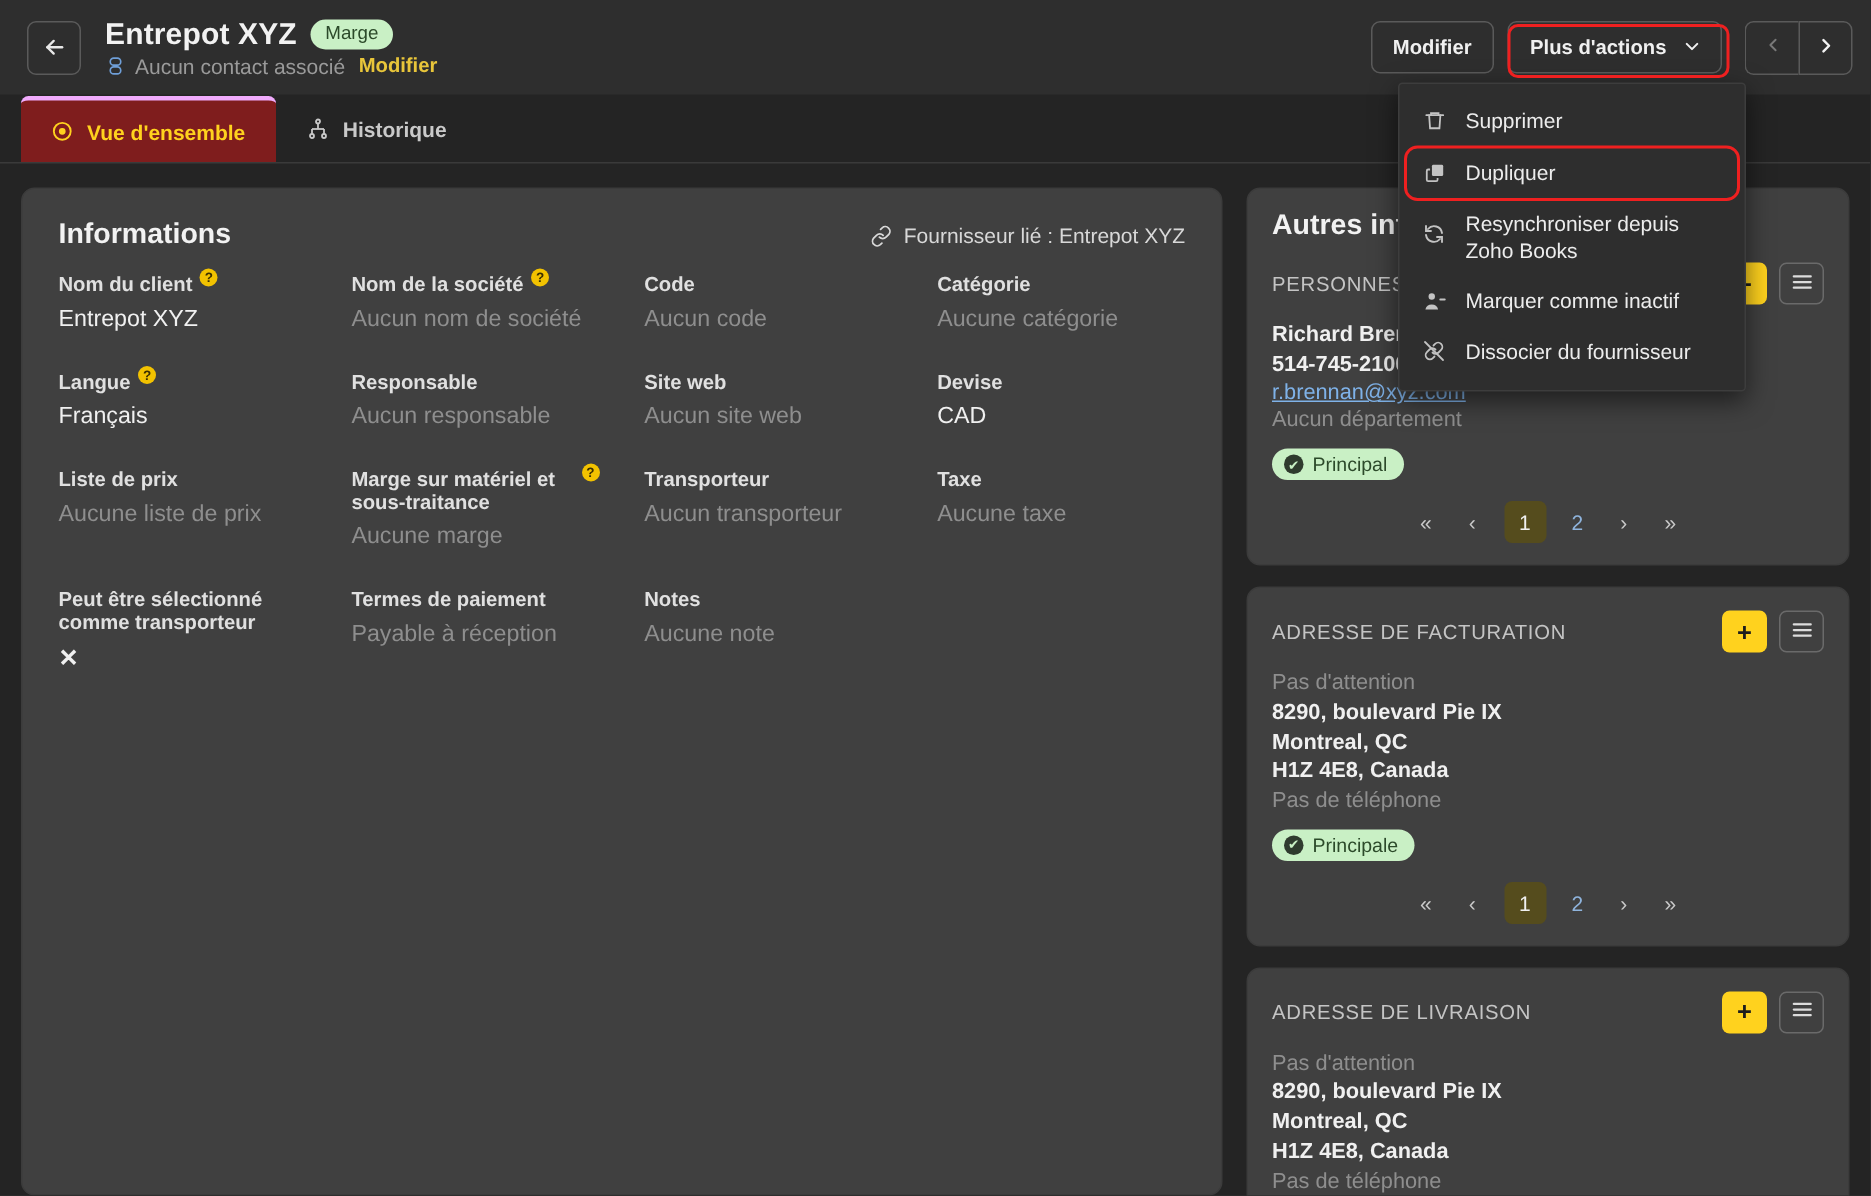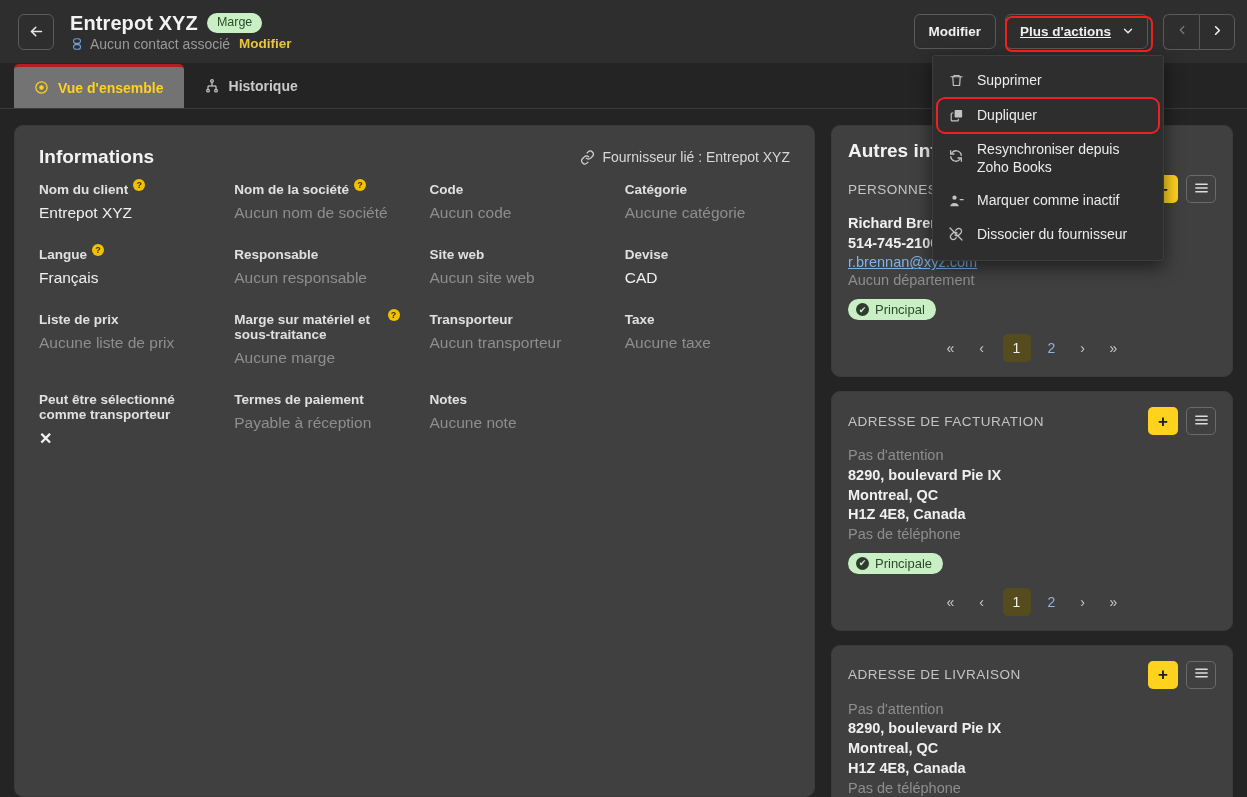--- a/index.html
+++ b/index.html
@@ -66,21 +66,20 @@
     font-size: 13.5px; font-weight: bold;
     border-radius: 6px;
     padding: 9px 14px;
     cursor: pointer;
     font-family: inherit;
   }
   .btn-more {
     display: flex; align-items: flex-start; gap: 10px;
     padding: 9px 12px 9px 14px;
     position: relative;
-    text-decoration: underline;
   }
   .btn-more .chev { display:flex; align-items:center; }
   .highlight-box {
     position: absolute;
     border: 2.5px solid #ef2020;
     border-radius: 7px;
     pointer-events: none;
     z-index: 40;
   }
   .nav-group { display: flex; margin-left: 6px; }
@@ -108,23 +107,23 @@
     height: 44px;
     padding: 0 20px;
     font-size: 14px; font-weight: bold;
     color: #c9c9c9;
     cursor: pointer;
     background: transparent;
     border: none;
     font-family: inherit;
   }
   .tab.active {
-    background: #737373;
+    background: #7f1d1d;
     color: #ffd21e;
-    border-top: 3px solid #b91c1c;
+    border-top: 3px solid #f0abfc;
     border-radius: 5px 5px 0 0;
   }
   .tab .ticon { display: flex; align-items: center; }
 
   
   .content {
     display: flex;
     gap: 16px;
     padding: 16px 14px 0 14px;
     height: calc(797px - 63px - 46px);

